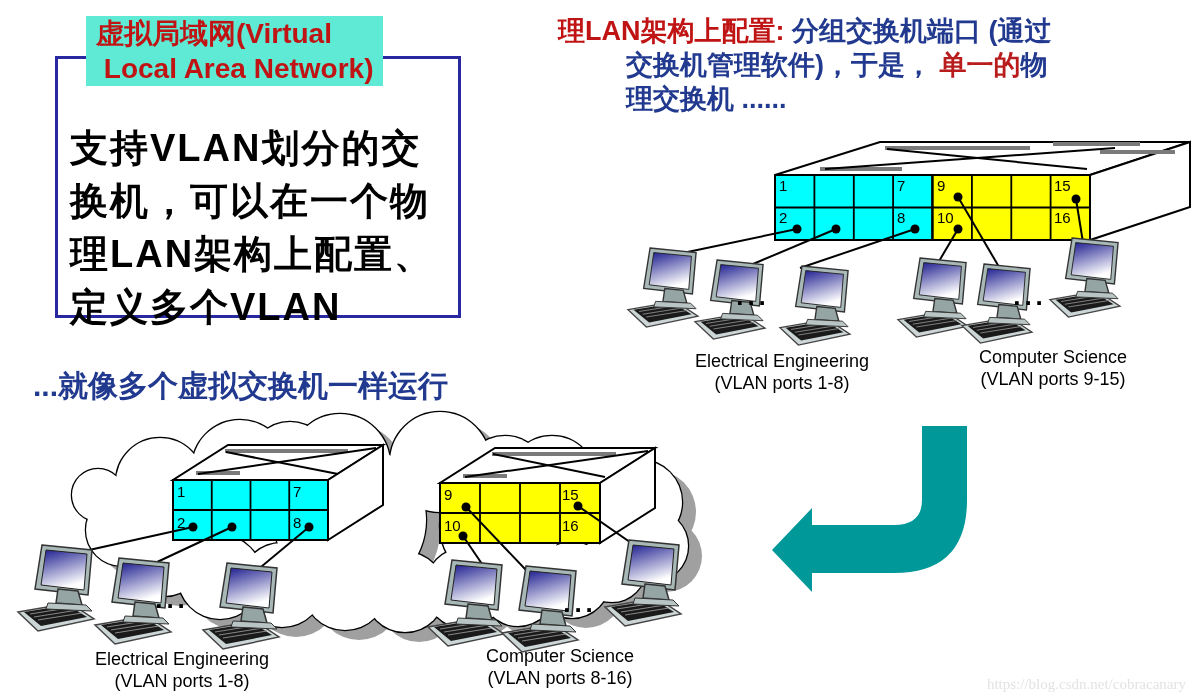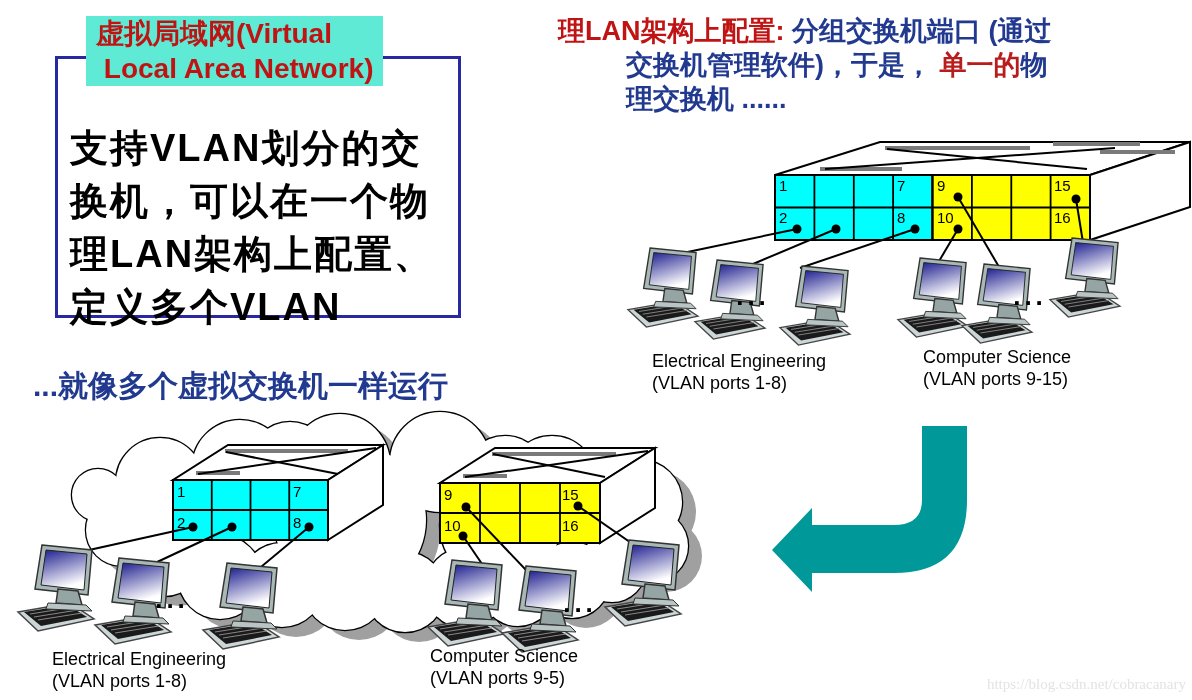--- a/index.html
+++ b/index.html
@@ -8,21 +8,21 @@
   #diagram-svg{position:absolute;left:0;top:0;z-index:0;}
   .abs{position:absolute;}
   #title{left:86px;top:16px;z-index:3;color:#c01414;font-size:28px;font-weight:bold;
          line-height:35px;white-space:pre-line;background:#5eead4;padding:0 10px;}
   #def-box{left:55px;top:56px;width:400px;height:256px;border:3px solid #2828a0;z-index:1;}
   #def-text{left:70px;top:98px;z-index:2;color:#000;font-size:38px;font-weight:bold;
             line-height:53px;letter-spacing:2px;white-space:pre-line;margin-top:24px;}
   #port-vlan-note{left:558px;top:14px;width:690px;z-index:2;font-size:27px;font-weight:bold;
             line-height:34px;white-space:pre-line;padding-left:68px;text-indent:-68px;}
   #virtual-note{left:33px;top:366px;z-index:2;color:#21398f;font-size:30px;font-weight:bold;text-align:right;}
-  .group-label{z-index:2;width:260px;font-size:18px;line-height:22px;color:#000;}
+  .group-label{z-index:2;width:260px;text-align:center;font-size:18px;line-height:22px;color:#000;}
   #label-top-ee{left:652px;top:350px;}
   #label-top-cs{left:923px;top:346px;}
   #label-bot-ee{left:52px;top:648px;}
   #label-bot-cs{left:430px;top:645px;}
   #watermark{right:6px;top:676px;z-index:2;font-size:15px;color:#e3e3e3;font-family:Liberation Serif, serif;}
   svg text.portnum{font-family:"Liberation Sans",sans-serif;font-size:15px;fill:#000;}
   svg text.dots{font-family:"Liberation Sans",sans-serif;font-size:26px;font-weight:bold;
                 fill:#000;letter-spacing:4px;}
 </style>
 </head>
@@ -224,17 +224,17 @@
   <div id="label-top-cs" class="abs group-label">
     <div>Computer Science</div>
     <div>(VLAN ports 9-15)</div>
   </div>
   <div id="label-bot-ee" class="abs group-label">
     <div>Electrical Engineering</div>
     <div>(VLAN ports 1-8)</div>
   </div>
   <div id="label-bot-cs" class="abs group-label">
     <div>Computer Science</div>
-    <div>(VLAN ports 9-5)</div>
+    <div>(VLAN ports 8-16)</div>
   </div>
 
   <div id="watermark" class="abs">https://blog.csdn.net/cobracanary</div>
 </div>
 
 </body></html>

